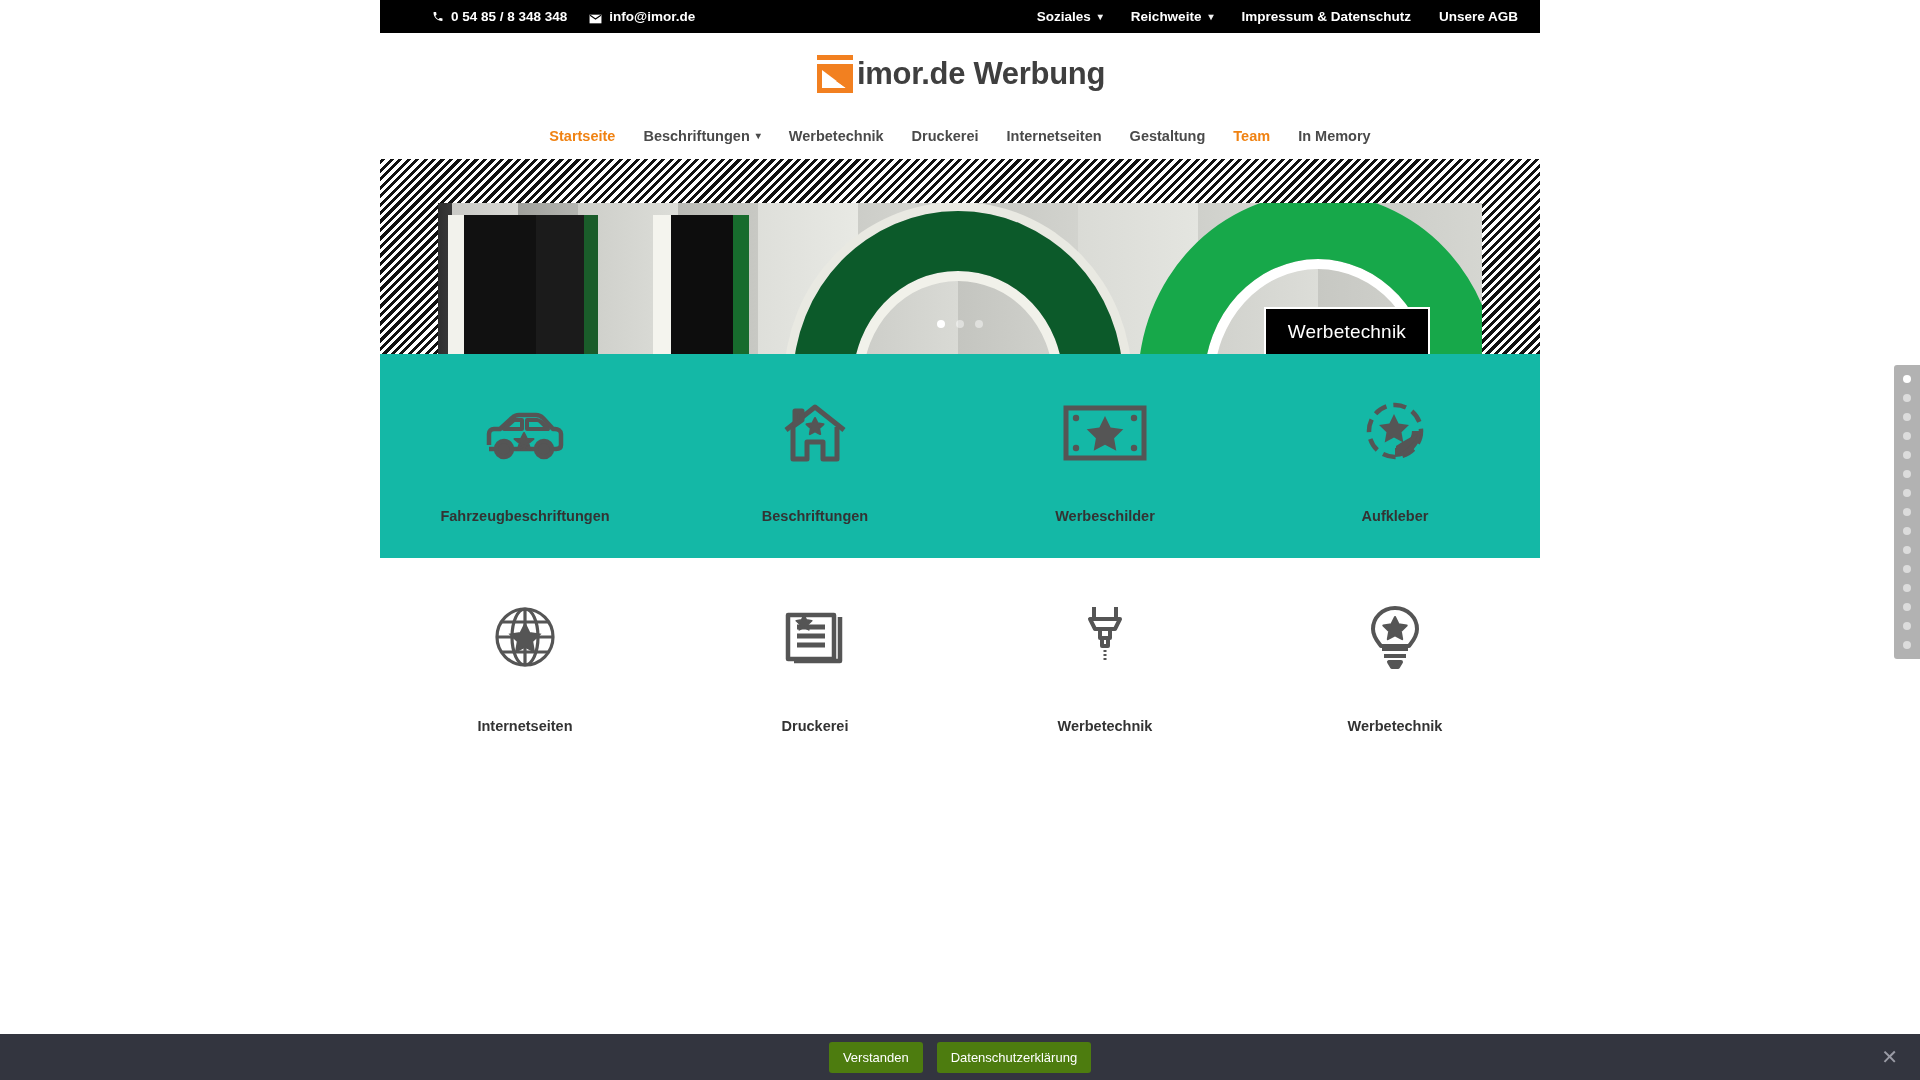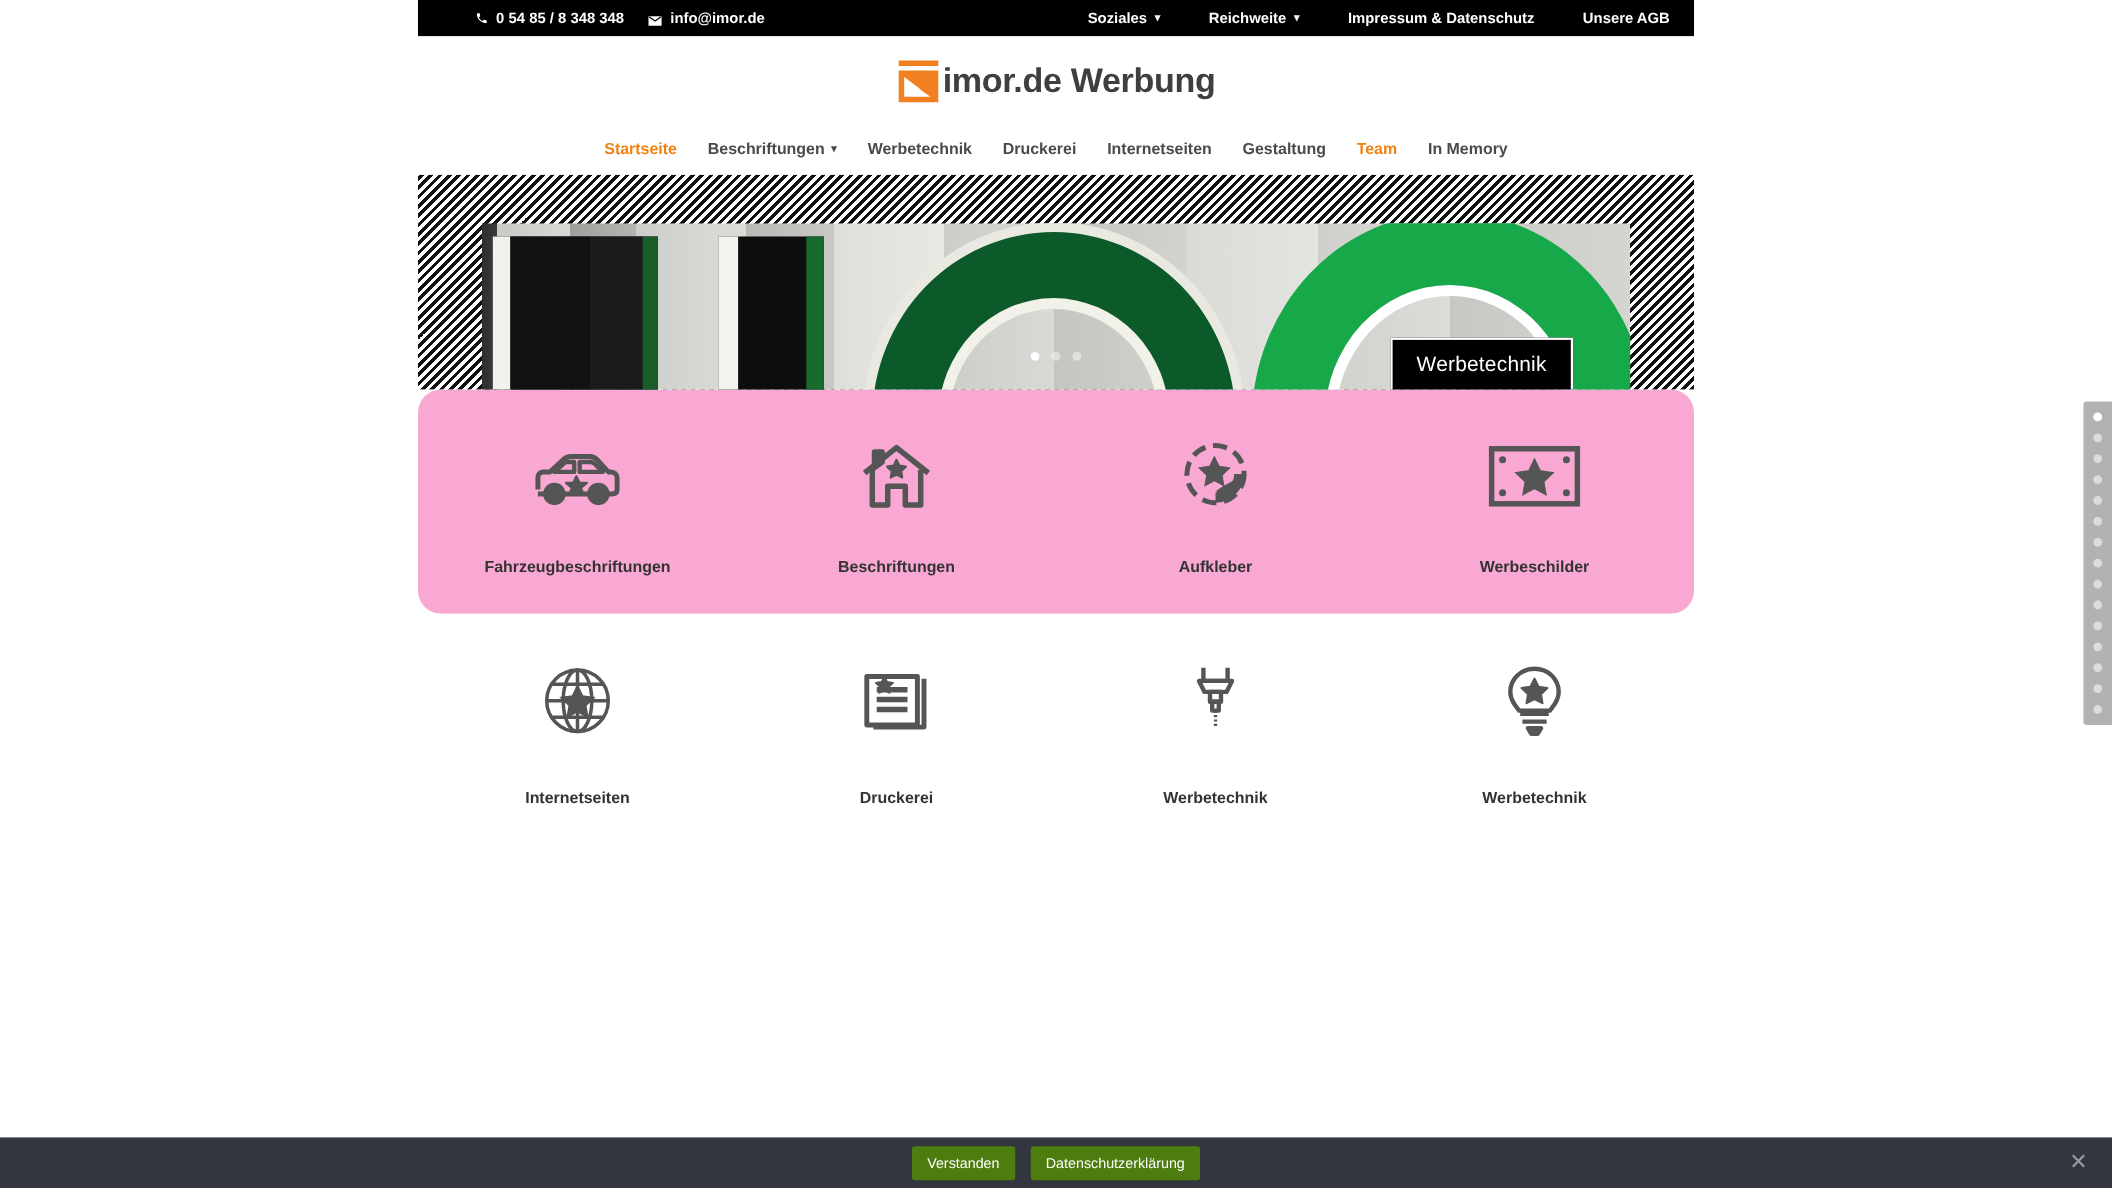--- a/index.html
+++ b/index.html
@@ -34,21 +34,21 @@
     display: flex;
     align-items: center;
     color: #ffffff;
     font-size: 13.5px;
     font-weight: bold;
     padding: 0 22px 0 52px;
   }
   .topbar-left { display: flex; align-items: center; gap: 22px; text-align: center; }
   .topbar-right {
     margin-left: auto;
-    display: flex; align-items: center; gap: 44px;
+    display: flex; align-items: center; gap: 28px;
     font-size: 13.5px; font-weight: bold;
   }
   .tb-item { display: flex; align-items: center; gap: 7px; white-space: nowrap; cursor: pointer; }
   .tb-caret { font-size: 10px; line-height: 1; opacity: .95; }
   .phone-glyph { display:inline-block; width:12px; height:13px; }
   .mail-glyph { display:inline-block; width:13px; height:10px; }
 
   
   .header {
     height: 81px;
@@ -168,21 +168,21 @@
     width: 8px; height: 8px; border-radius: 50%;
     background: rgba(255,255,255,.45);
     cursor: pointer;
   }
   .hero-dot.active { background: #ffffff; }
 
   
   .services {
     padding: 40px 0 34px;
   }
-  .services.grey { background: #f9a8d4; border-radius: 21px; }
+  .services.grey { background: #14b8a6; }
   .services.white { background: #ffffff; }
   .grid4 {
     display: grid;
     grid-template-columns: repeat(4, 1fr);
     align-items: start;
   }
   .svc { text-align: center; cursor: pointer; }
   .svc-icon {
     height: 78px;
     display: flex; align-items: center; justify-content: center;
@@ -384,44 +384,44 @@
               <path d="M11 25 V57 h14 V40 h16 v17 h14 V25"></path>
               <path d="M13 9 h7 v9 l-7 5 z" fill="#555" stroke="#555"></path>
               <path d="M33 16 l2.6 5.3 5.9.9 -4.3 4.1 1 5.8 -5.2-2.7 -5.2 2.7 1-5.8 -4.3-4.1 5.9-.9 z" fill="#555" stroke="#555" stroke-width="2"></path>
             </svg>
           </div>
           <div class="svc-label">Beschriftungen</div>
         </div>
 
         <div class="svc">
           <div class="svc-icon">
-            <svg width="64" height="64" viewBox="0 0 64 64" fill="none">
-              <circle cx="32" cy="30" r="26" stroke="#555" stroke-width="4.5" stroke-dasharray="13 7"></circle>
-              <path d="M58 30 a26 26 0 0 1 -26 26 l0-9 c9 0 17-8 17-17 z" fill="#555"></path>
-              <path d="M33 45 C40 40 48 36 56 32 C50 44 42 50 33 54 z" fill="#555"></path>
-              <path d="M31 13 l4.6 9.4 10.4 1.5 -7.5 7.3 1.8 10.3 -9.3-4.9 -9.3 4.9 1.8-10.3 -7.5-7.3 10.4-1.5 z" fill="#555"></path>
-            </svg>
-          </div>
-          <div class="svc-label">Aufkleber</div>
-        </div>
-
-        <div class="svc">
-          <div class="svc-icon">
             <svg width="84" height="56" viewBox="0 0 84 56" fill="none">
               <rect x="3" y="3" width="78" height="50" stroke="#555" stroke-width="5"></rect>
               <circle cx="13" cy="13" r="3.2" fill="#555"></circle>
               <circle cx="13" cy="43" r="3.2" fill="#555"></circle>
               <circle cx="71" cy="13" r="3.2" fill="#555"></circle>
               <circle cx="71" cy="43" r="3.2" fill="#555"></circle>
               <path d="M42 11 l5.6 11.5 12.7 1.8 -9.2 8.9 2.2 12.6 -11.3-6 -11.3 6 2.2-12.6 -9.2-8.9 12.7-1.8 z" fill="#555"></path>
             </svg>
           </div>
           <div class="svc-label">Werbeschilder</div>
         </div>
 
+        <div class="svc">
+          <div class="svc-icon">
+            <svg width="64" height="64" viewBox="0 0 64 64" fill="none">
+              <circle cx="32" cy="30" r="26" stroke="#555" stroke-width="4.5" stroke-dasharray="13 7"></circle>
+              <path d="M58 30 a26 26 0 0 1 -26 26 l0-9 c9 0 17-8 17-17 z" fill="#555"></path>
+              <path d="M33 45 C40 40 48 36 56 32 C50 44 42 50 33 54 z" fill="#555"></path>
+              <path d="M31 13 l4.6 9.4 10.4 1.5 -7.5 7.3 1.8 10.3 -9.3-4.9 -9.3 4.9 1.8-10.3 -7.5-7.3 10.4-1.5 z" fill="#555"></path>
+            </svg>
+          </div>
+          <div class="svc-label">Aufkleber</div>
+        </div>
+
       </div>
     </section>
 
     <section class="services white">
       <div class="grid4">
 
         <div class="svc">
           <div class="svc-icon">
             <svg width="64" height="64" viewBox="0 0 64 64" fill="none" stroke="#555" stroke-width="3.2">
               <circle cx="32" cy="32" r="28"></circle>

